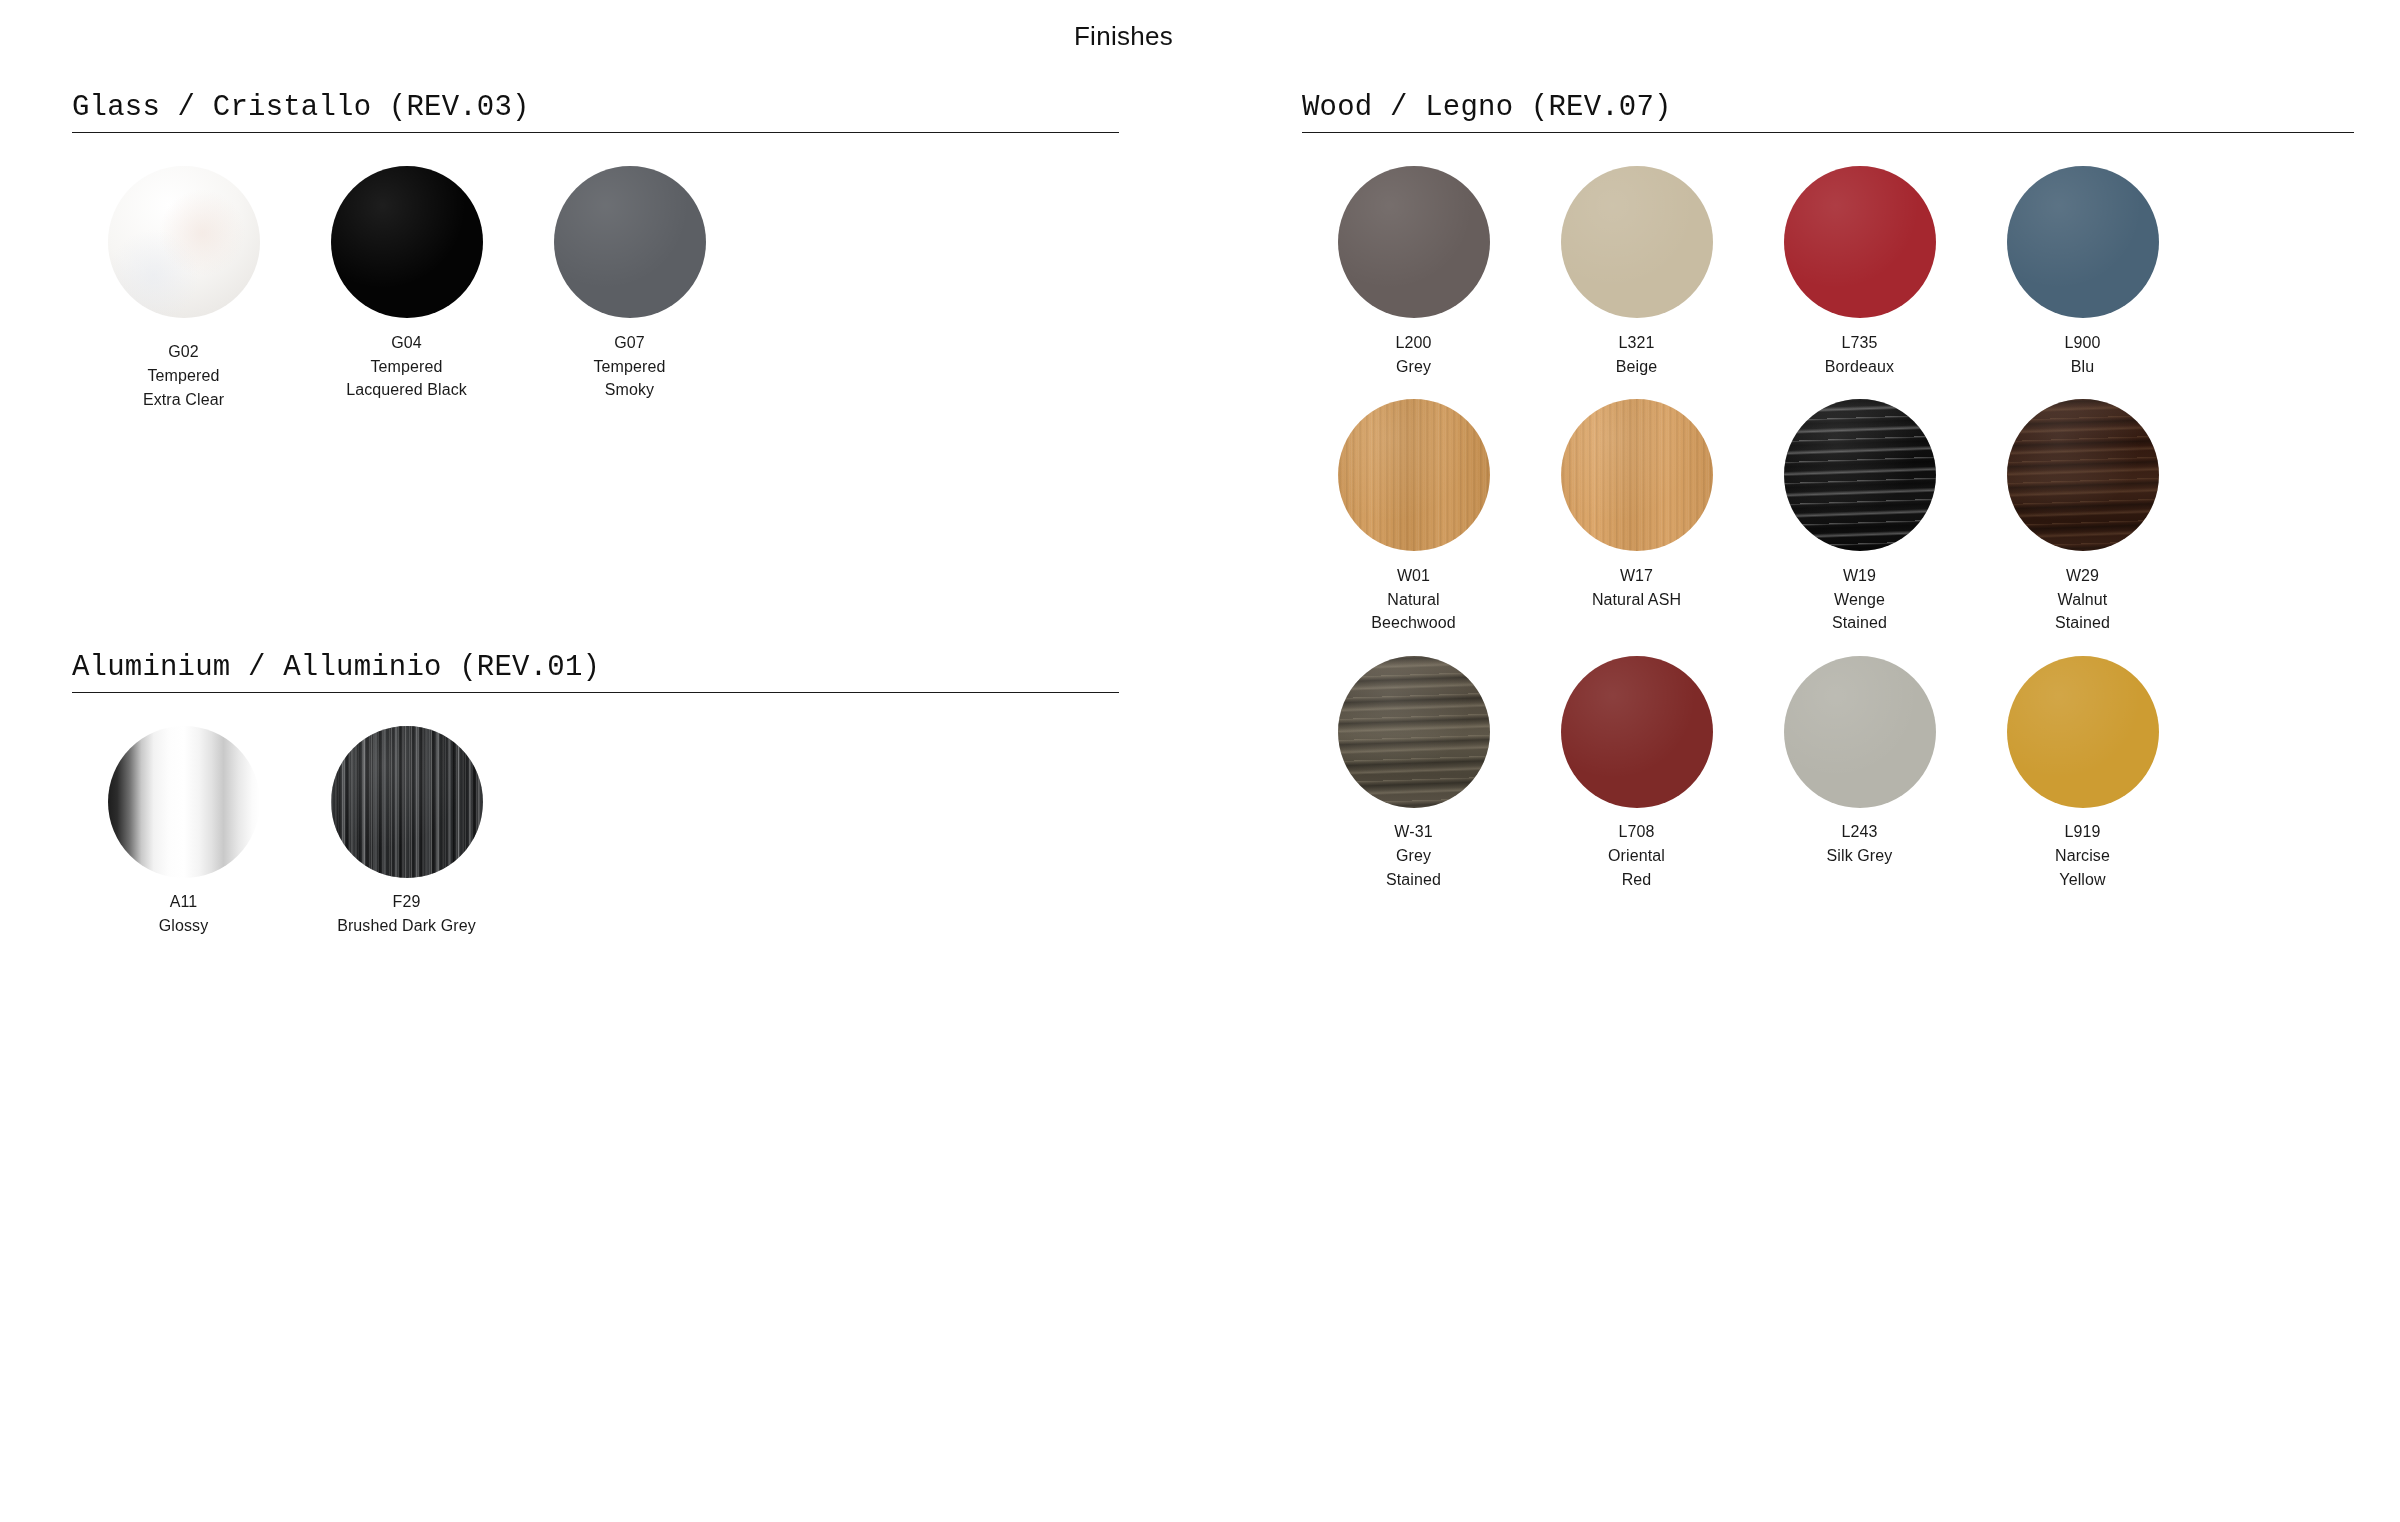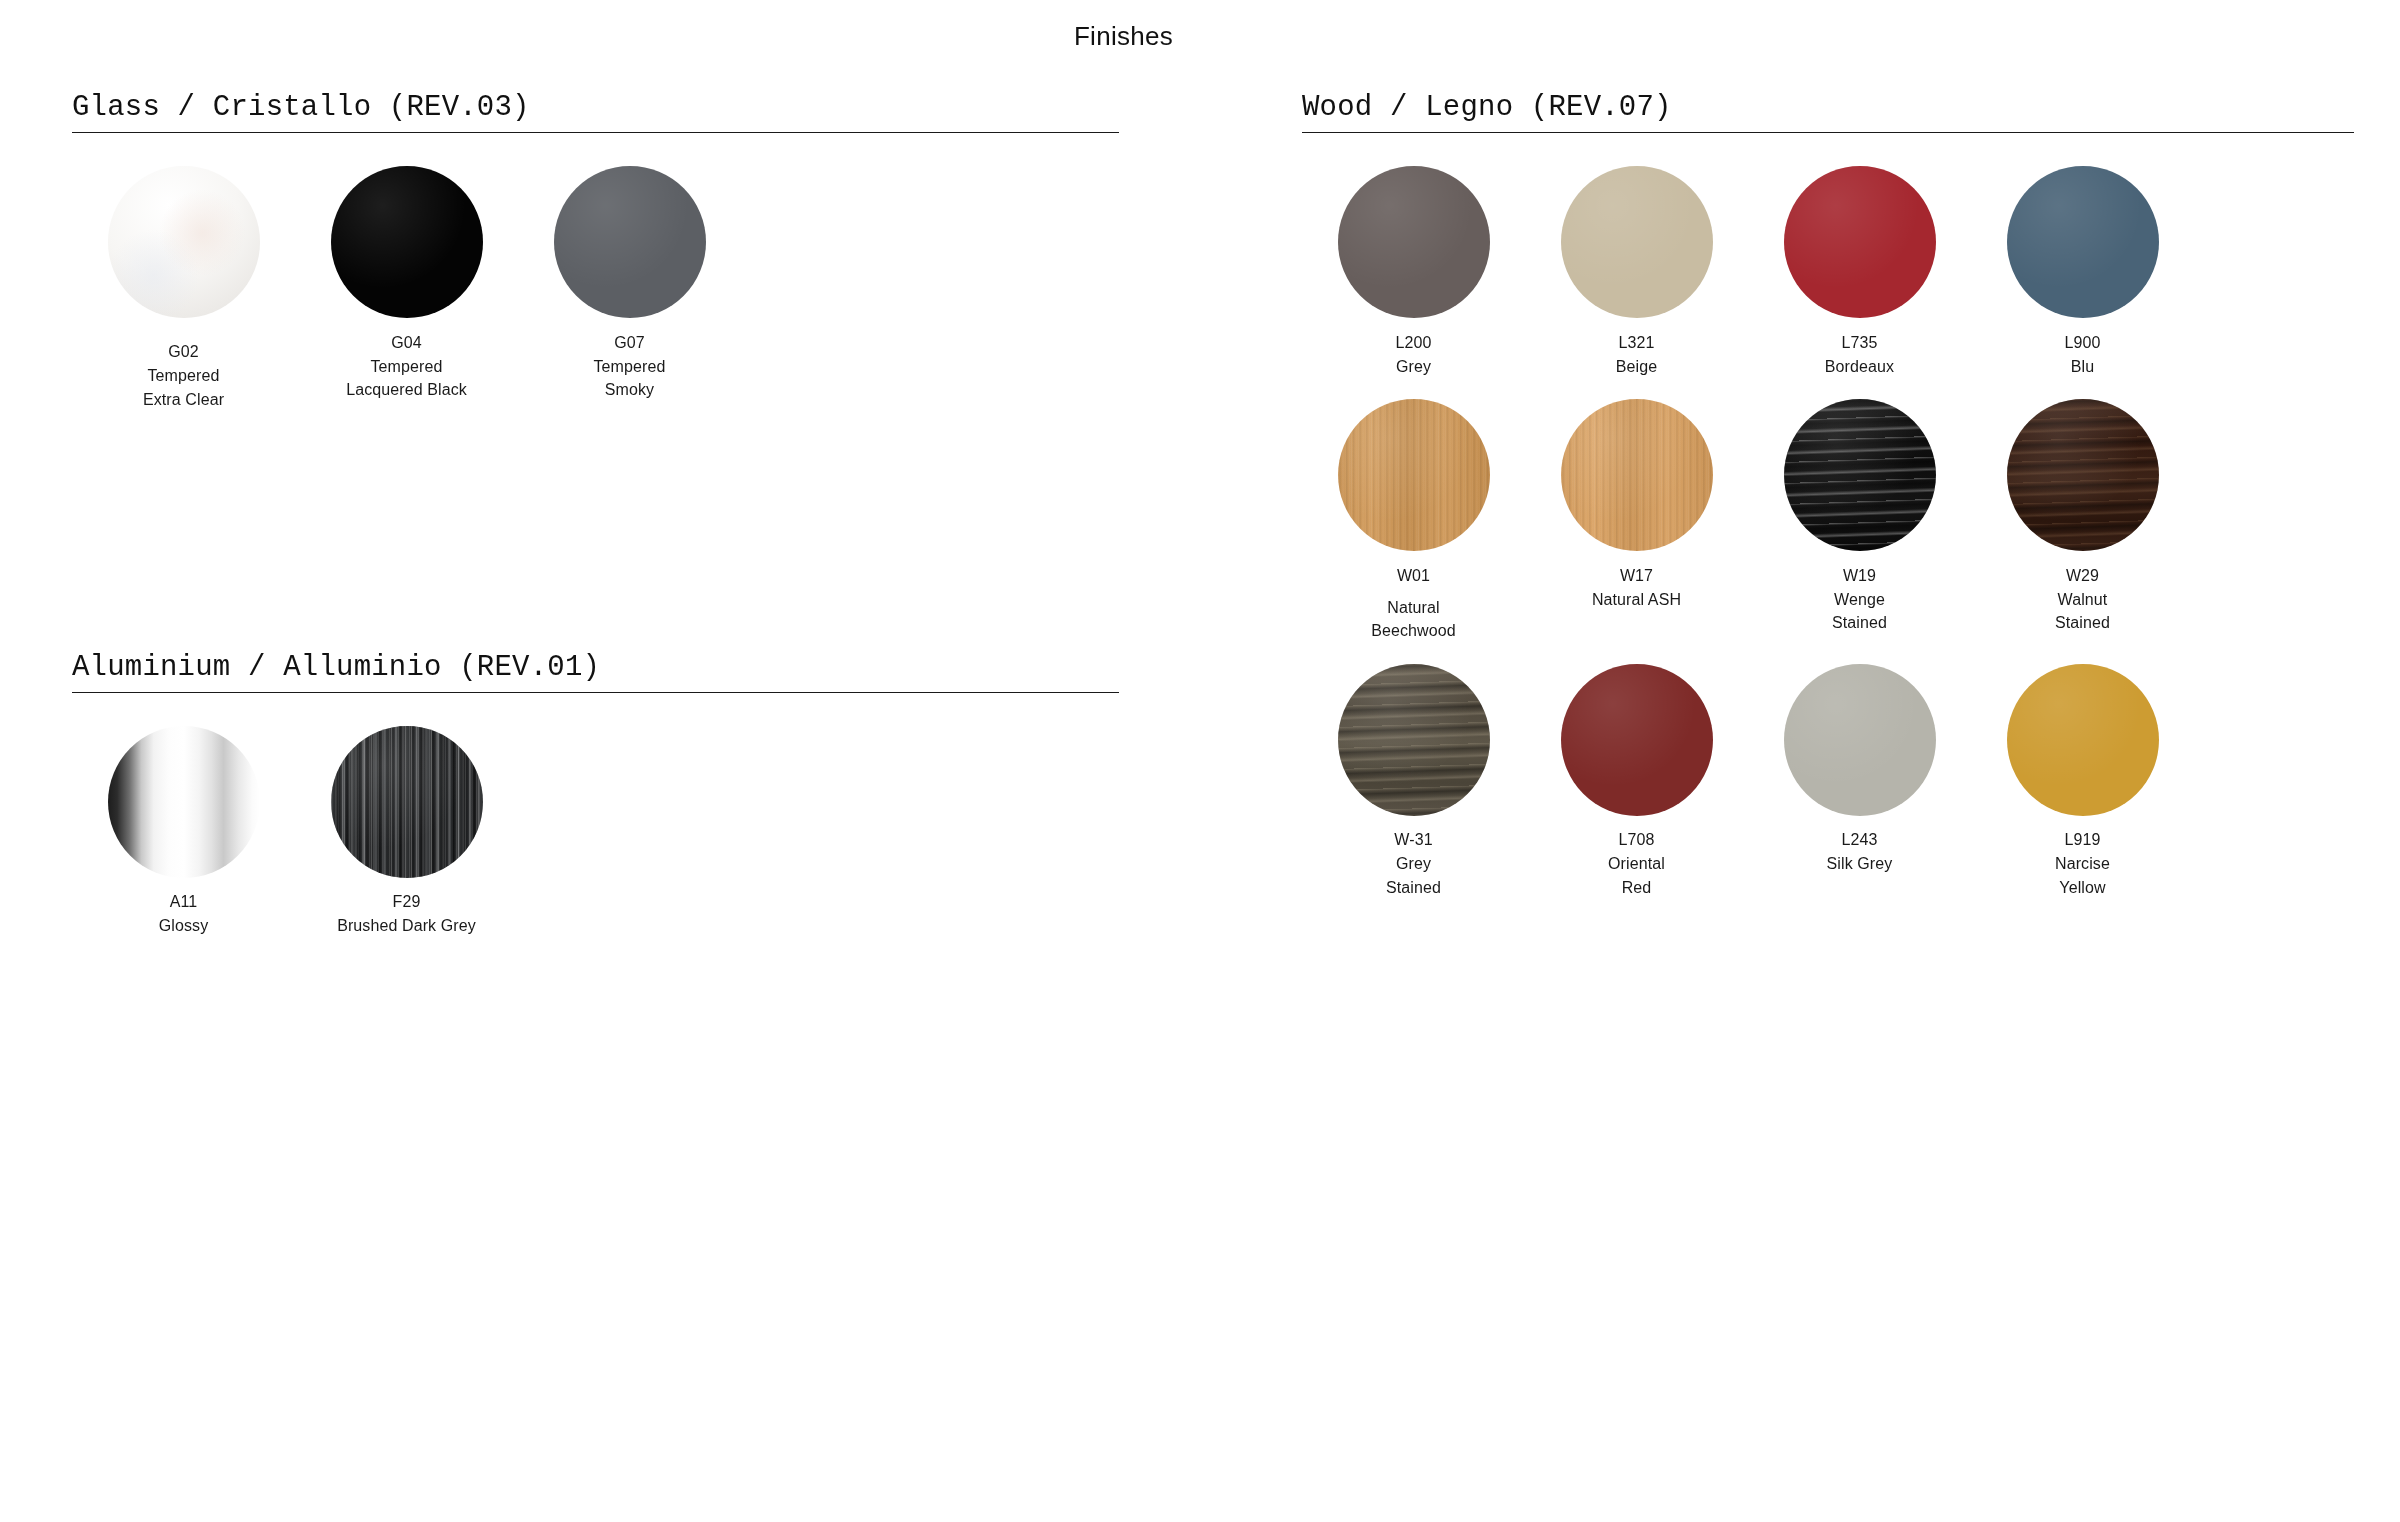--- a/index.html
+++ b/index.html
@@ -203,21 +203,21 @@
           </div>
           <div class="swatch-code" style="margin-top: 12.5px;">L900</div>
           <div class="swatch-label" style="margin-top: 0px;">Blu</div>
         </div>
         <div class="swatch-cell">
           <div class="swatch-disc" style="background: linear-gradient(90deg,#C99456 0%, #d39e60 22%, #c48f51 46%, #d09b5d 70%, #c18c4e 100%);">
             <div class="grain" style="background: repeating-linear-gradient(90deg, rgba(255, 255, 255, 0.08) 0px, rgba(255, 255, 255, 0) 1px, rgba(0, 0, 0, 0.07) 1.9px, rgba(0, 0, 0, 0) 3.8px, rgba(255, 255, 255, 0.047) 4.8px, rgba(0, 0, 0, 0) 6.7px);"></div>
             <div class="sheen" style="background: radial-gradient(circle at 34% 26%, rgba(255, 255, 255, 0.1) 0%, rgba(255, 255, 255, 0) 55%);"></div>
           </div>
           <div class="swatch-code" style="margin-top: 12.5px;">W01</div>
-          <div class="swatch-label" style="margin-top: 8px;">Natural
+          <div class="swatch-label" style="margin-top: 0px;">Natural
 Beechwood</div>
         </div>
         <div class="swatch-cell">
           <div class="swatch-disc" style="background: linear-gradient(90deg,#D19B5E 0%, #dba568 22%, #cc9659 46%, #d8a265 70%, #c99356 100%);">
             <div class="grain" style="background: repeating-linear-gradient(90deg, rgba(255, 255, 255, 0.08) 0px, rgba(255, 255, 255, 0) 1px, rgba(0, 0, 0, 0.07) 1.9px, rgba(0, 0, 0, 0) 3.8px, rgba(255, 255, 255, 0.047) 4.8px, rgba(0, 0, 0, 0) 6.7px);"></div>
             <div class="sheen" style="background: radial-gradient(circle at 34% 26%, rgba(255, 255, 255, 0.1) 0%, rgba(255, 255, 255, 0) 55%);"></div>
           </div>
           <div class="swatch-code" style="margin-top: 12.5px;">W17</div>
           <div class="swatch-label" style="margin-top: 0px;">Natural ASH</div>
         </div>

